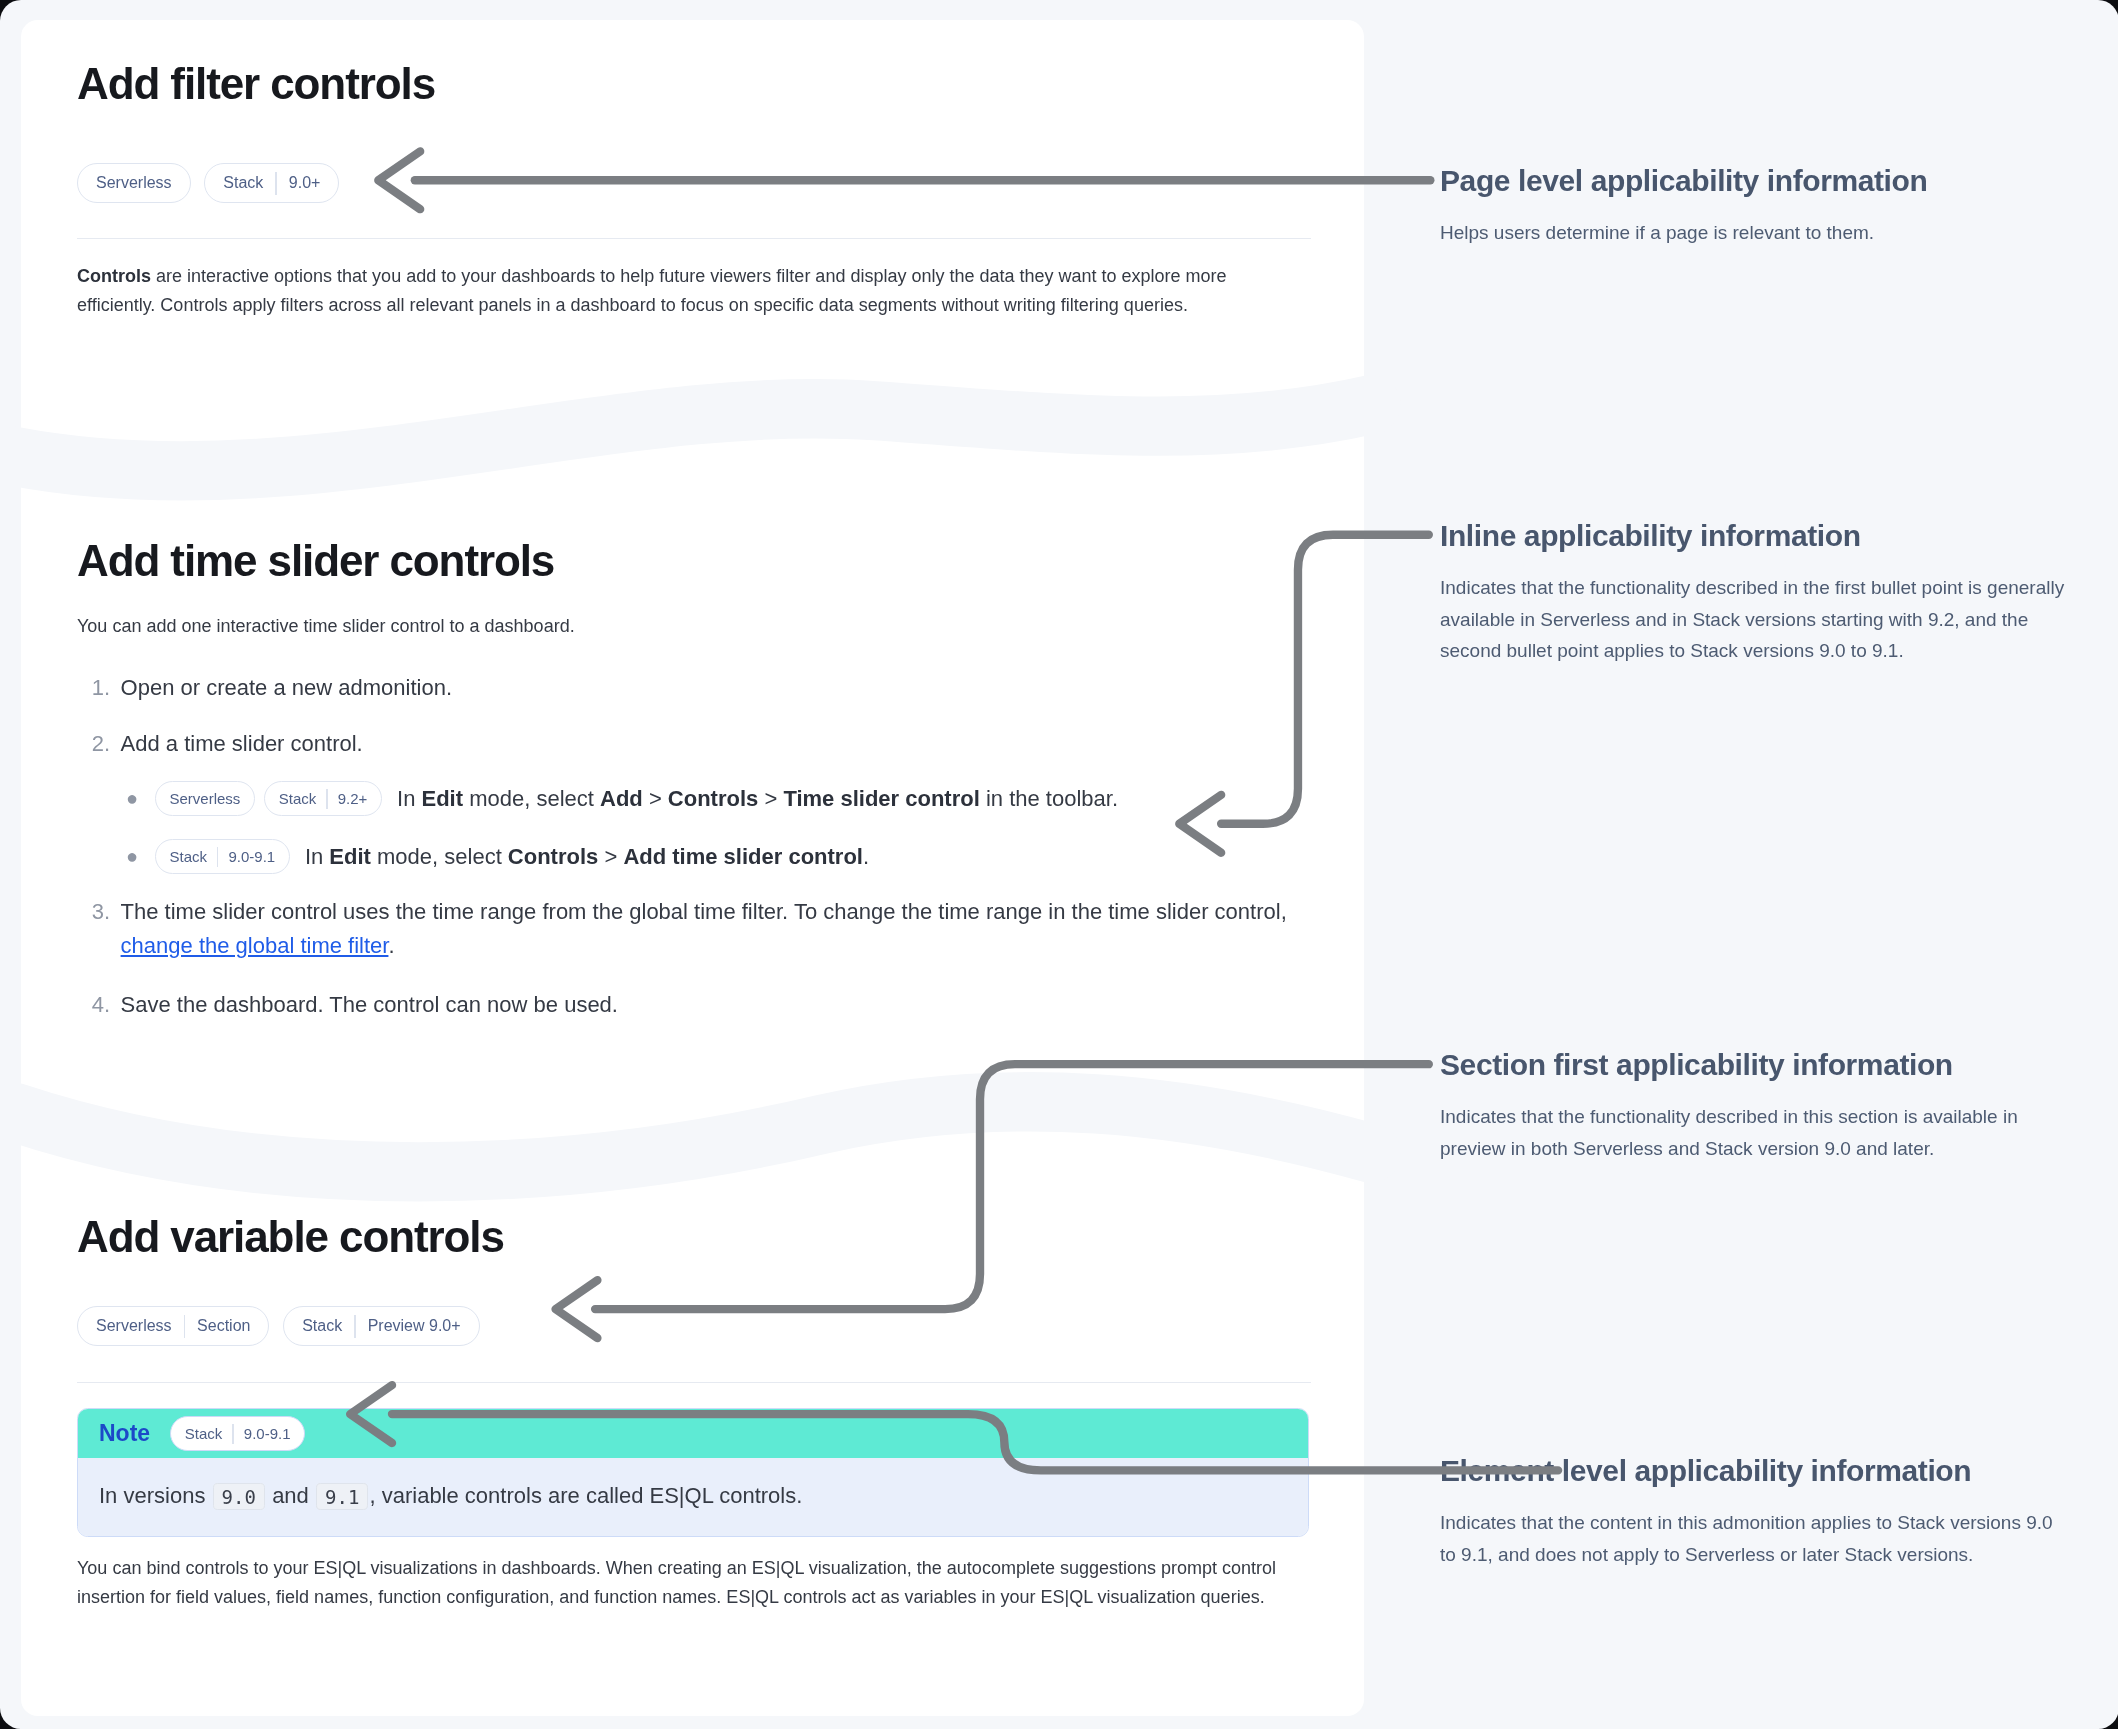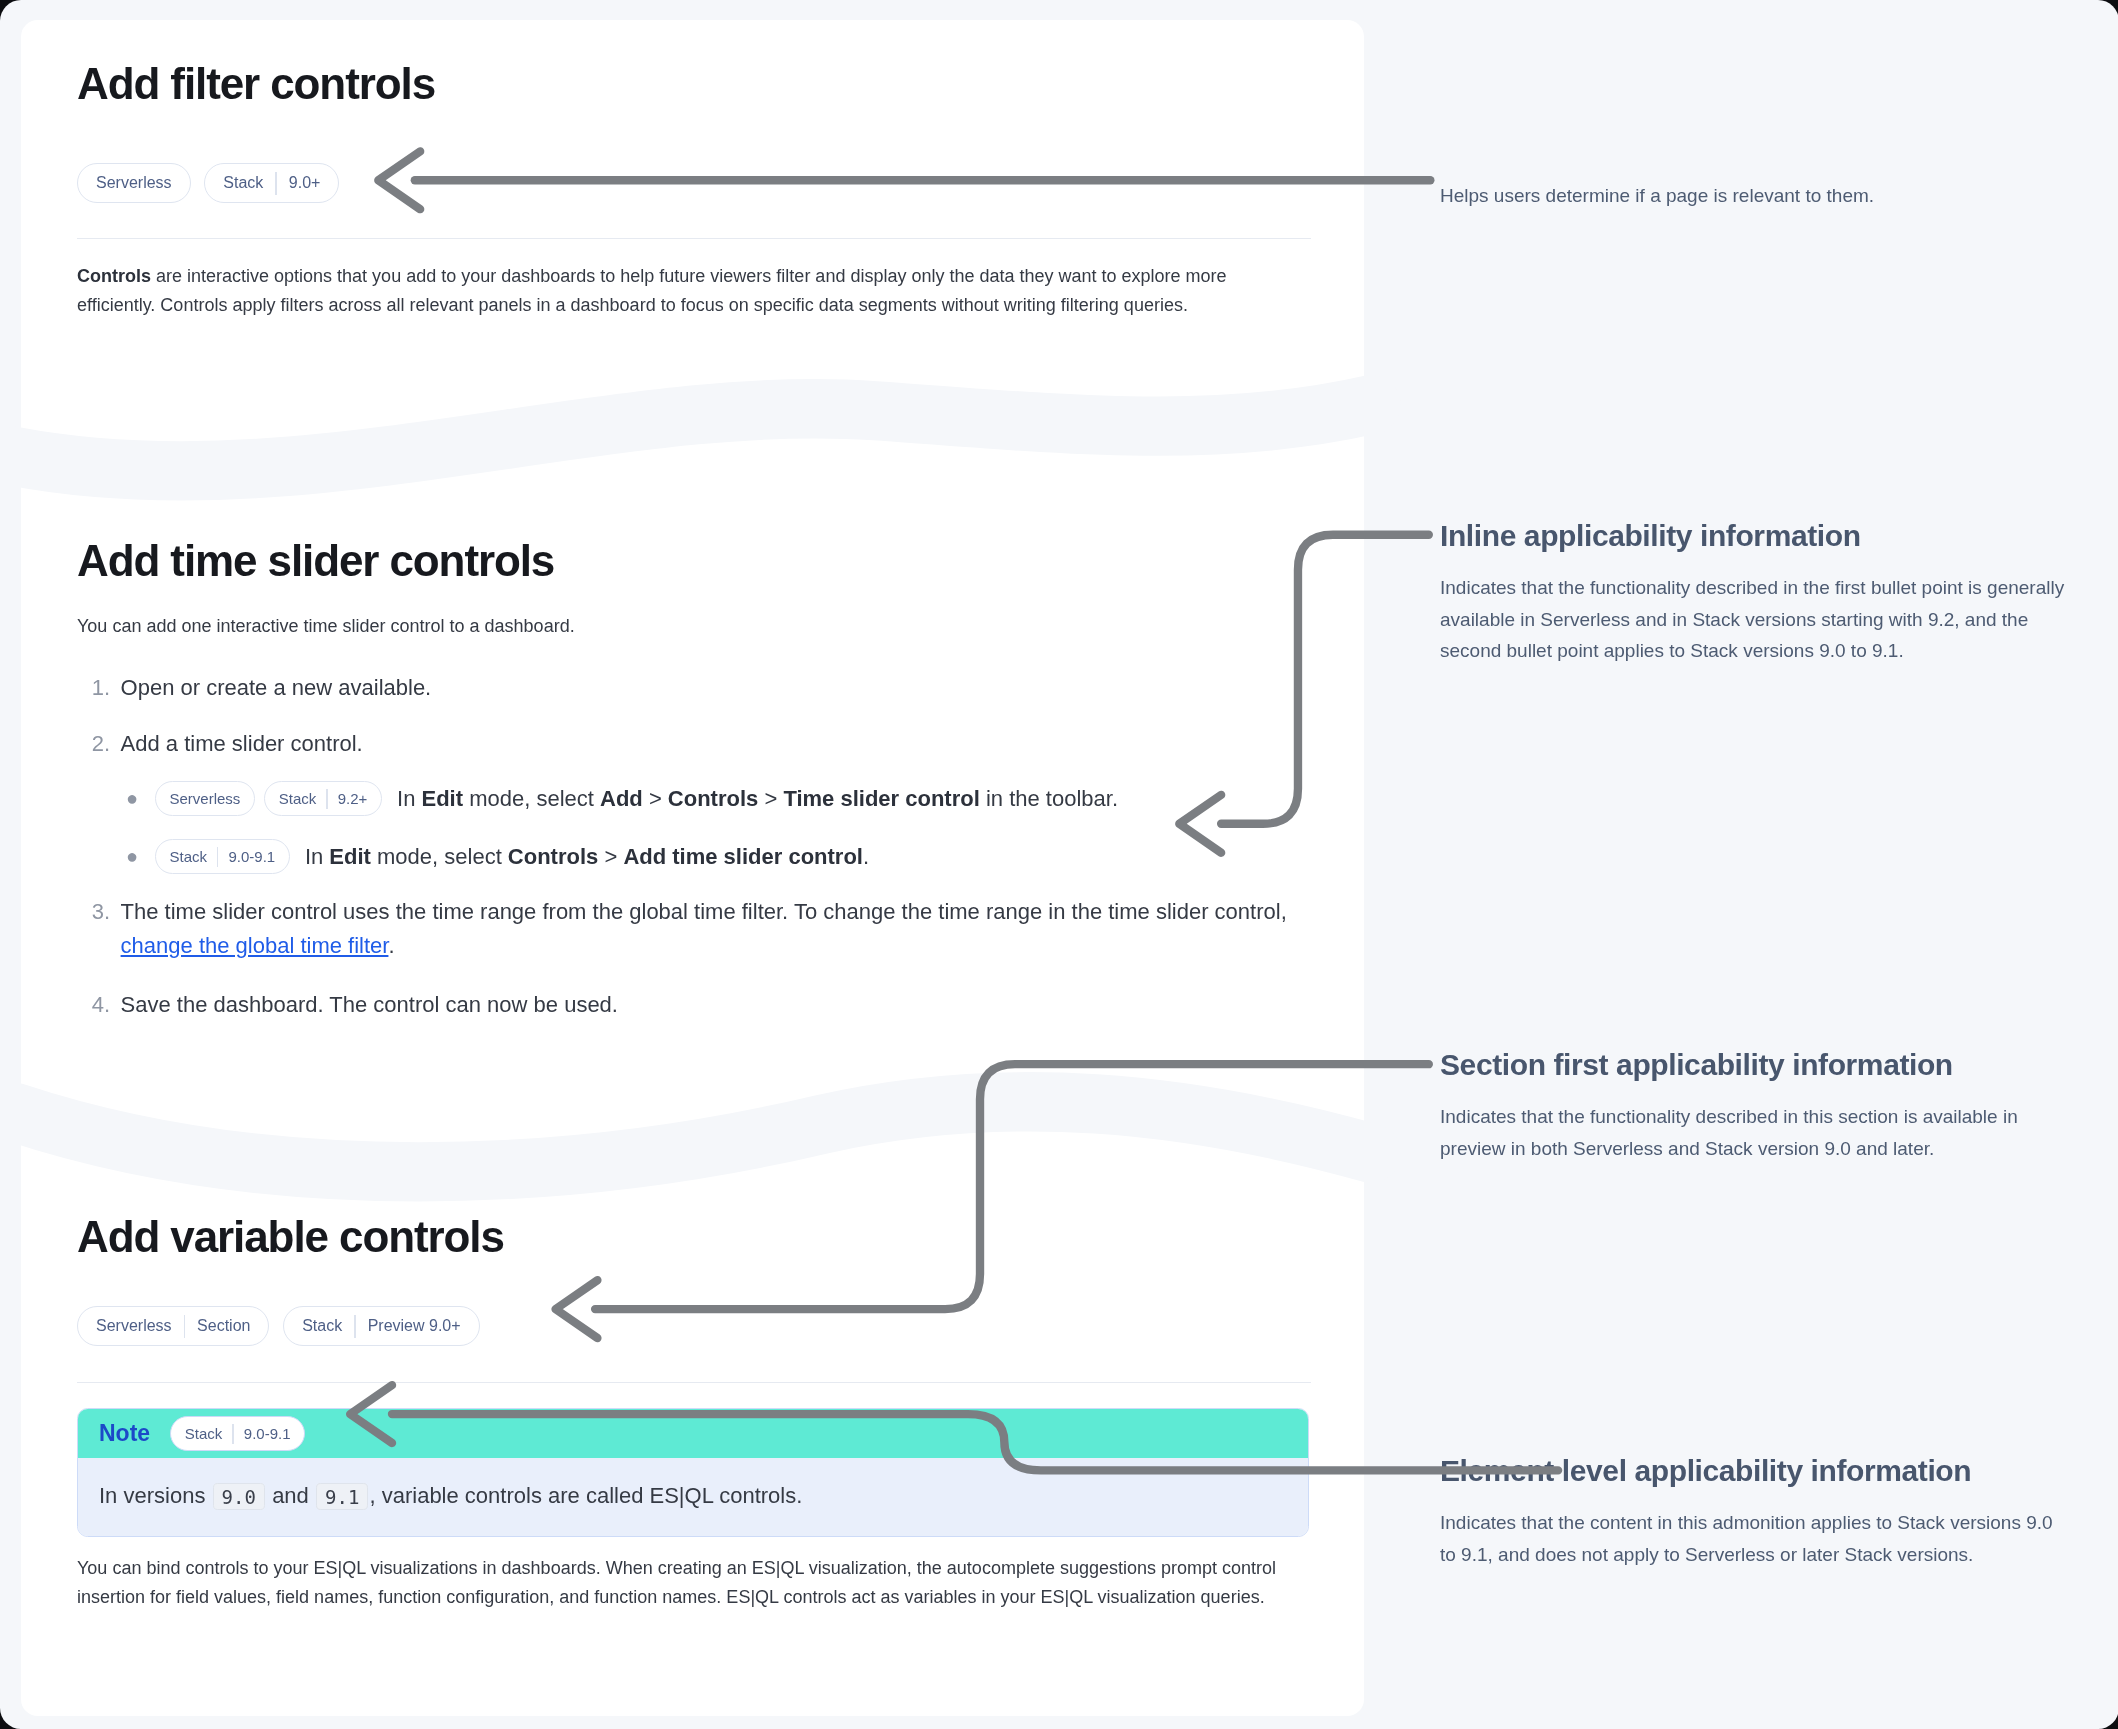--- a/index.html
+++ b/index.html
@@ -115,21 +115,21 @@
     <p class="doc-p abs" style="top:242px; width:1225px;">
       <strong>Controls</strong><span> are interactive options that you add to your dashboards to help future viewers filter and display only the data they want to explore more efficiently. Controls apply filters across all relevant panels in a dashboard to focus on specific data segments without writing filtering queries.</span>
     </p>
 
     <h1 class="doc-h abs" style="top:505px;margin-top:12px;">Add time slider controls</h1>
 
     <p class="doc-p abs" style="top:592px;">You can add one interactive time slider control to a dashboard.</p>
 
     <div class="step abs" style="top:651px;">
       <span class="num">1.</span>
-      <span class="stext">Open or create a new available.</span>
+      <span class="stext">Open or create a new admonition.</span>
     </div>
 
     <div class="step abs" style="top:707px;">
       <span class="num">2.</span>
       <span class="stext">Add a time slider control.</span>
     </div>
 
     <div class="bullet abs" style="top:761px;">
       <span class="dot">●</span>
       <span class="badges">
@@ -196,20 +196,21 @@
       <div class="note-body">
         <span>In versions </span><span class="code-chip">9.0</span><span> and </span><span class="code-chip">9.1</span><span>, variable controls are called ES|QL controls.</span>
       </div>
     </div>
 
     <p class="doc-p abs" style="top:1534px; width:1202px;">You can bind controls to your ES|QL visualizations in dashboards. When creating an ES|QL visualization, the autocomplete suggestions prompt control insertion for field values, field names, function configuration, and function names. ES|QL controls act as variables in your ES|QL visualization queries.</p>
   </div>
 
   <aside>
     <div class="ann" style="top:162px;">
+      <h2>Page level applicability information</h2>
       <p>Helps users determine if a page is relevant to them.</p>
     </div>
     <div class="ann" style="top:517px;">
       <h2>Inline applicability information</h2>
       <p>Indicates that the functionality described in the first bullet point is generally available in Serverless and in Stack versions starting with 9.2, and the second bullet point applies to Stack versions 9.0 to 9.1.</p>
     </div>
     <div class="ann" style="top:1046px;">
       <h2>Section first applicability information</h2>
       <p>Indicates that the functionality described in this section is available in preview in both Serverless and Stack version 9.0 and later.</p>
     </div>

